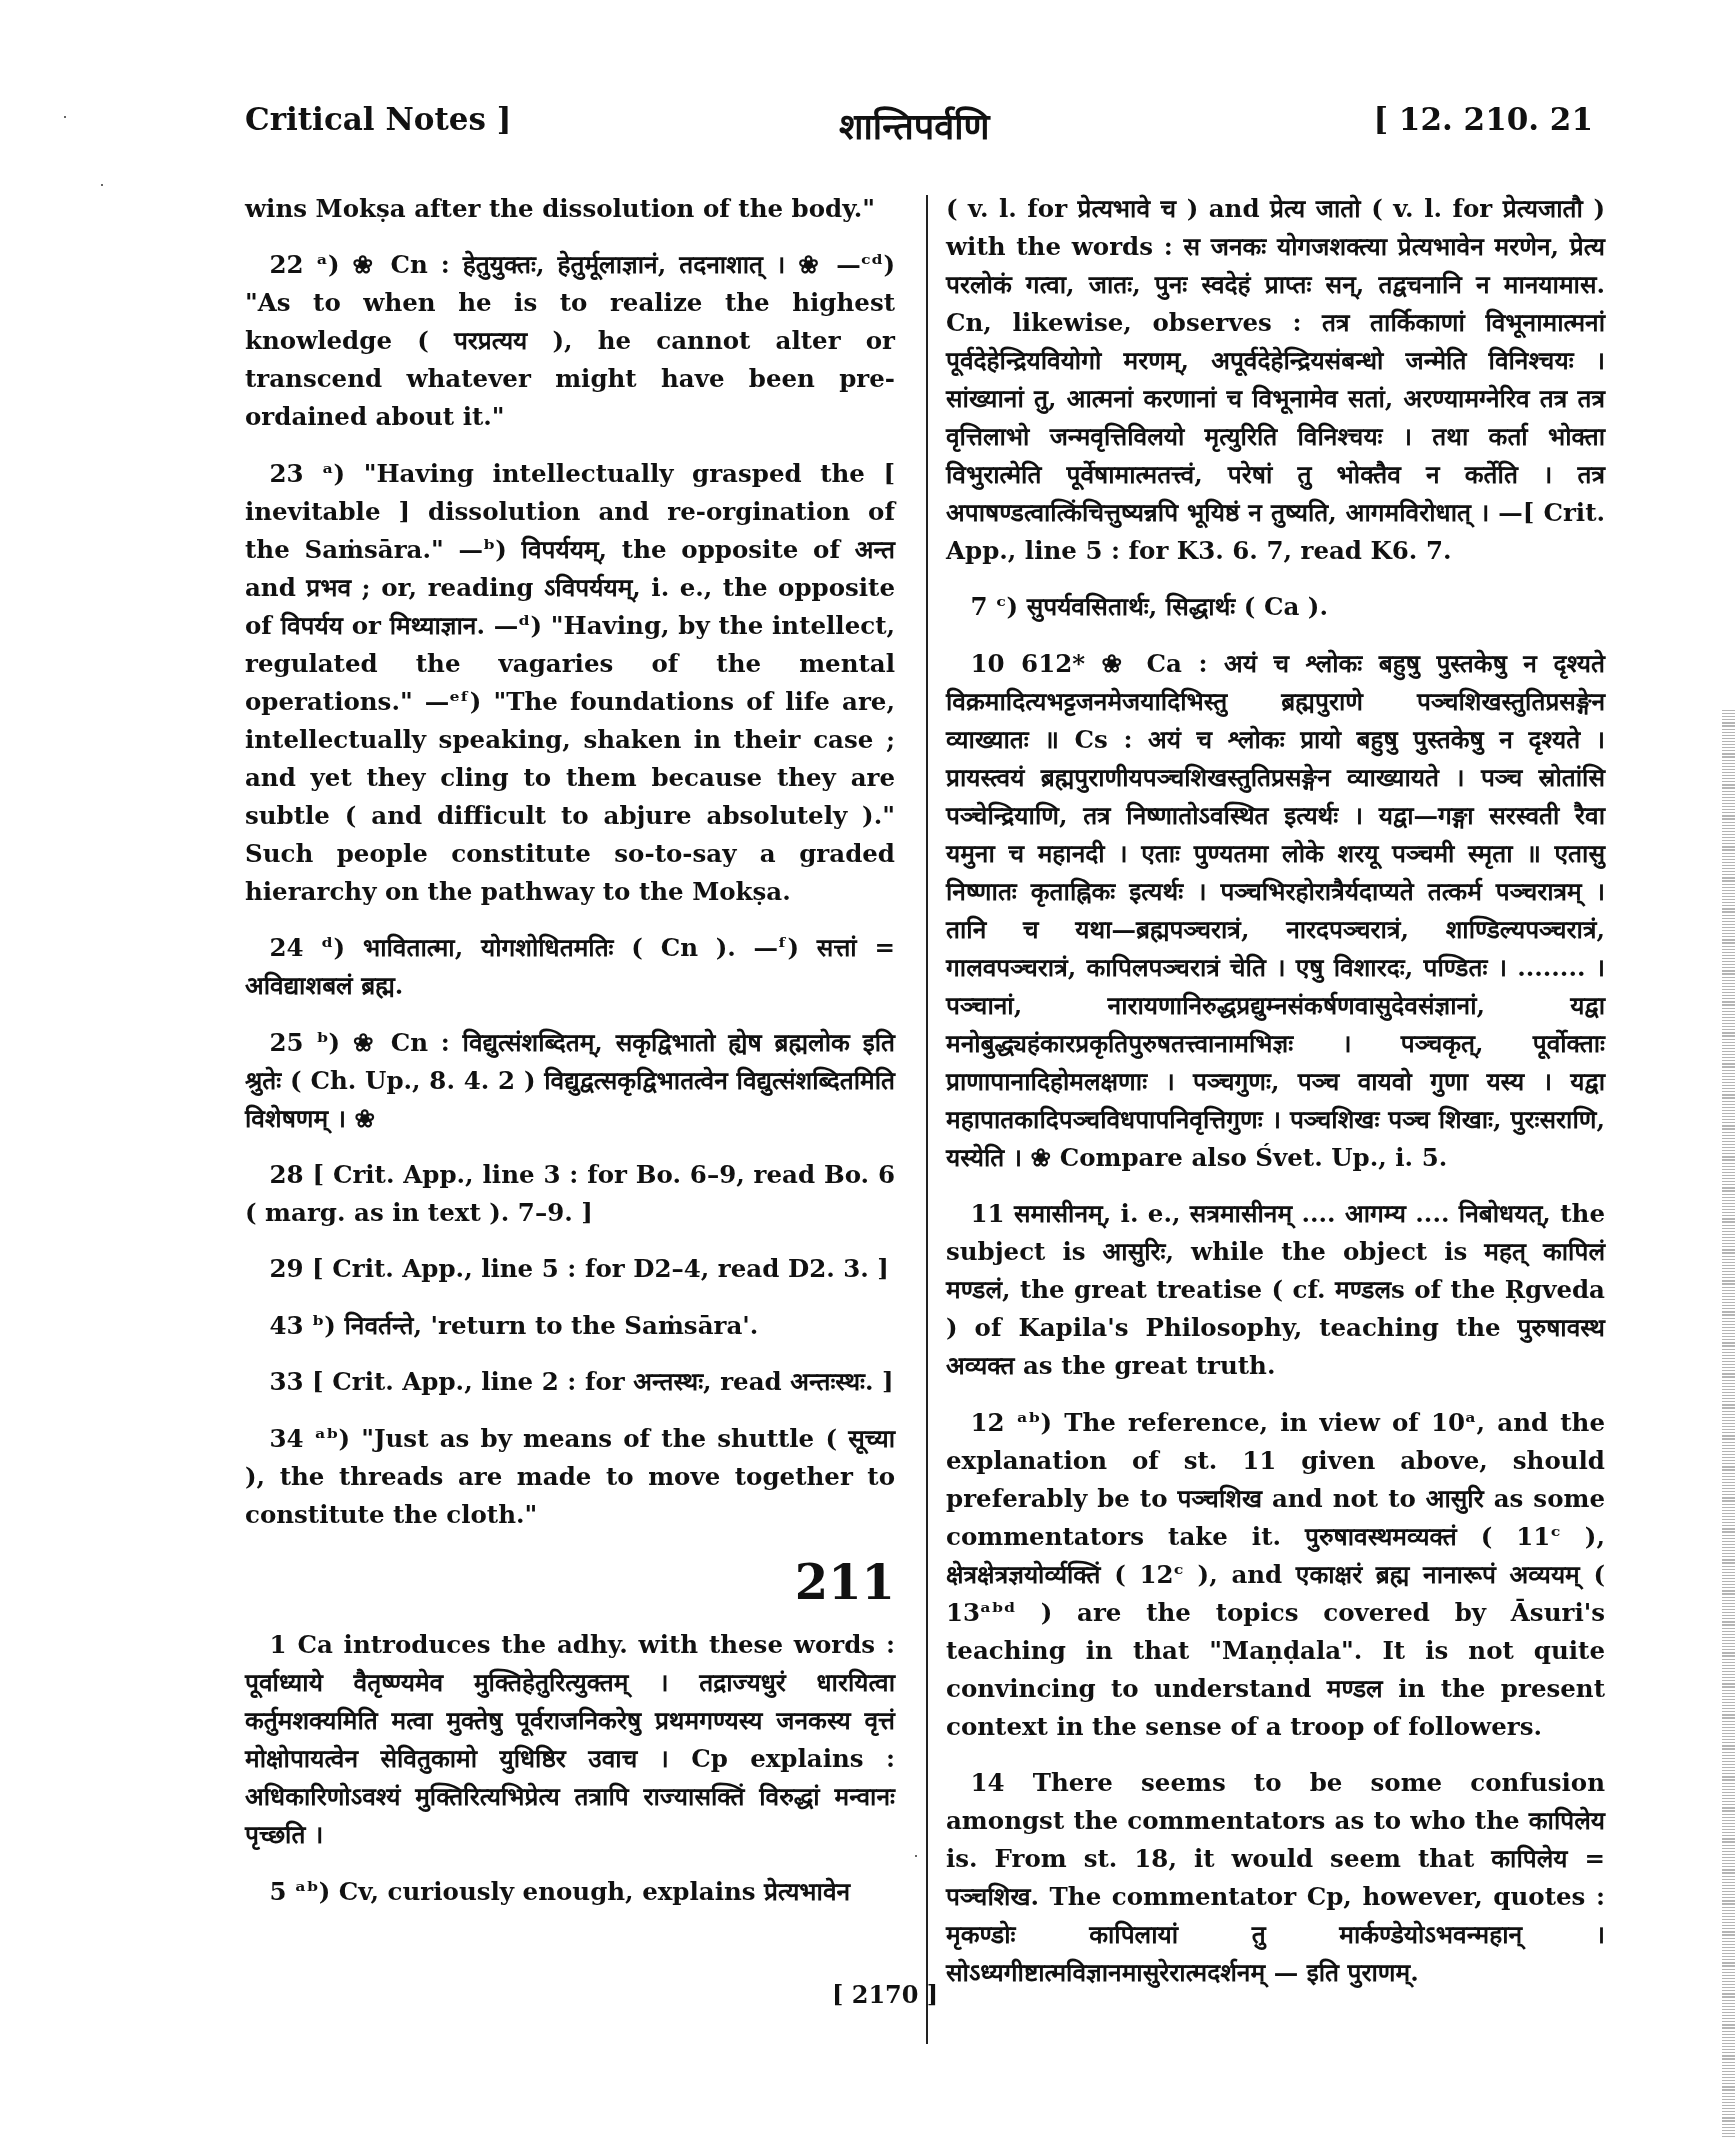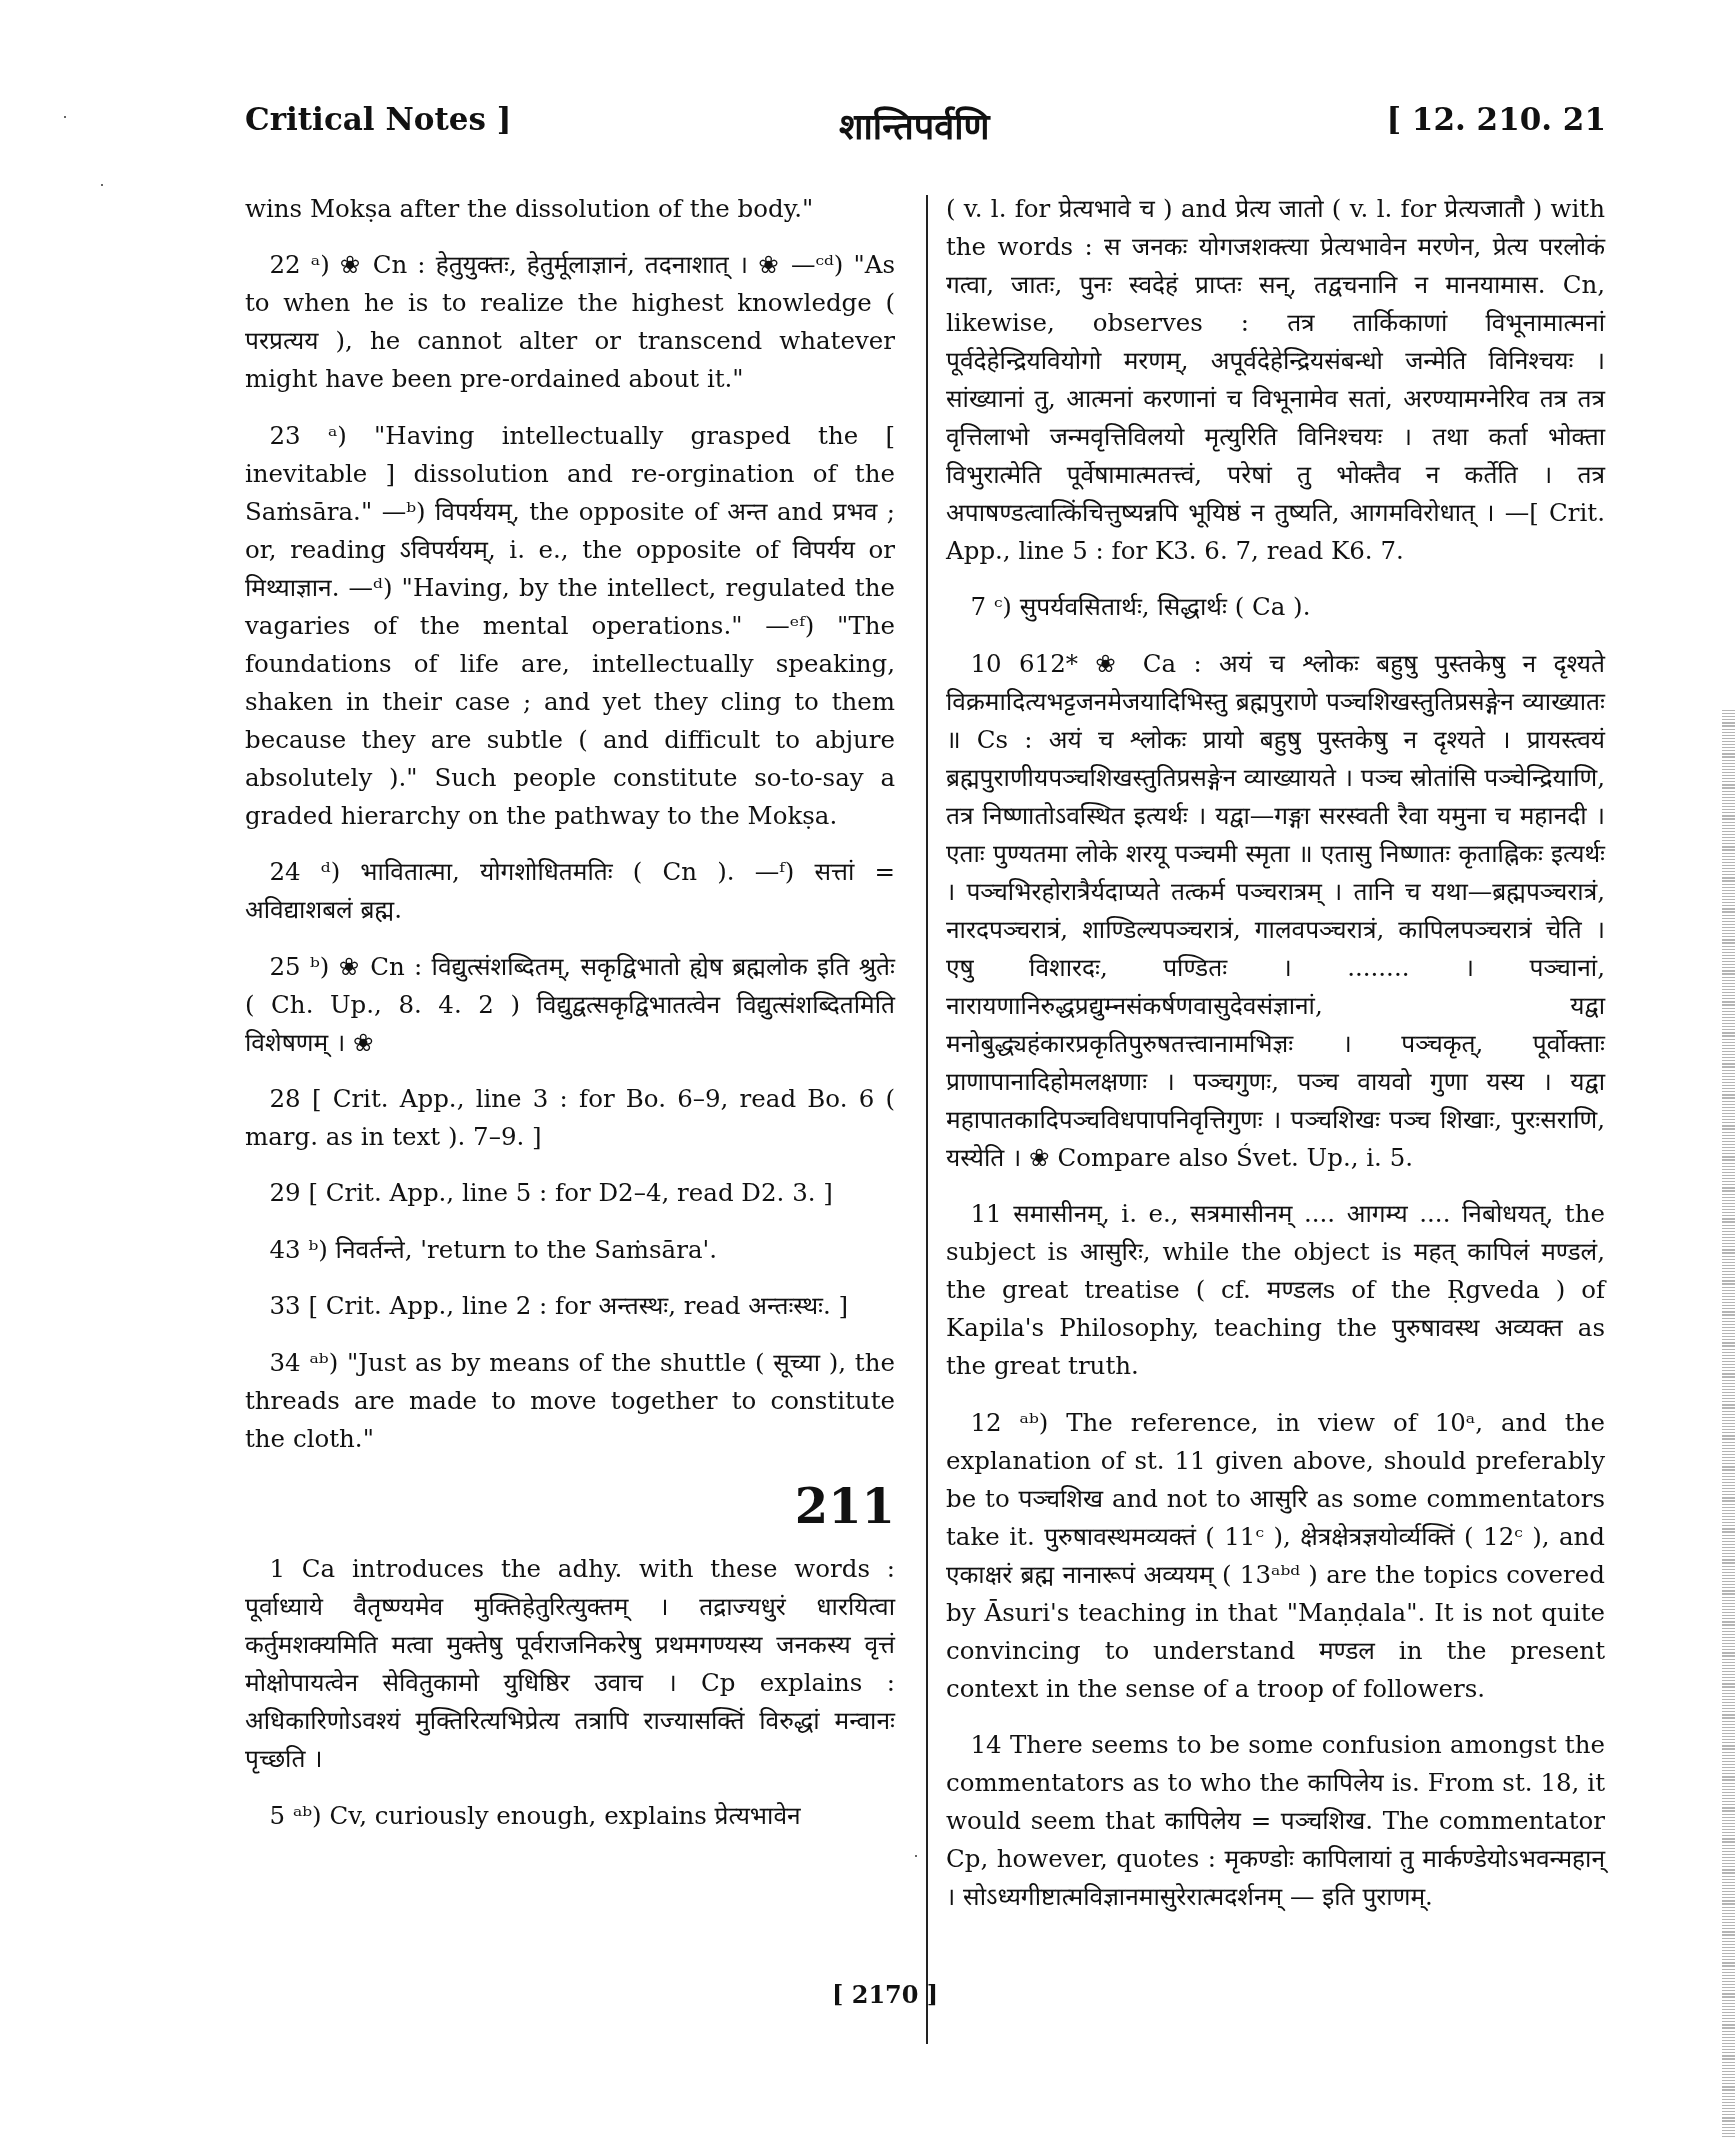--- a/index.html
+++ b/index.html
@@ -1,26 +1,26 @@
 <!DOCTYPE html>
 <html style="font-size:9.8px"><head>
 <meta charset="utf-8">
 <style>
   html, body { margin:0; padding:0; background:#ffffff; }
   body { width:1735px; height:2140px; position:relative; overflow:hidden;
          font-family:"DejaVu Serif", "Liberation Serif", serif; color:#111; }
   .hdr { position:absolute; top:101px; font-size:31px; }
   .hdr-left { left:245px; font-family:"DejaVu Serif", serif; font-weight:bold; letter-spacing:0px;text-align:right; }
   .hdr-center { left:839px; font-weight:bold; font-size:36px; }
-  .hdr-right { right:129px; font-weight:bold; }
+  .hdr-right { right:142px; font-weight:bold; }
   .col { position:absolute; top:190px; font-size:24.5px; line-height:38px; text-align:justify; }
   .col-left { left:245px; width:650px; }
   .col-right { left:946px; width:659px; }
   .divider { position:absolute; left:926px; top:195px; width:1.8px; height:1849px; background:#222; }
-  .para { margin:0 0 18.4px 0; text-indent:0; }
+  .para { margin:0 0 18.4px 0; text-indent:0;font-weight:bold; }
   .para.indent { text-indent:24.5px; }
   .sec-title { text-align:right; font-size:48px; font-weight:bold; line-height:61px; margin:3.7px 0 13.5px 0; }
   .footer { position:absolute; top:1980px; left:832px; font-size:24px; font-weight:bold; }
   .scan-edge { position:absolute; right:0; top:710px; width:13.5px; height:1430px;
     background:repeating-linear-gradient(to bottom,#777 0 1.2px,#fff 1.2px 3.1px); opacity:0.55; }
   .speck { position:absolute; width:2.4px; height:2.4px; background:#333; border-radius:1.2px; }
 </style>
 </head>
 <body>
 

